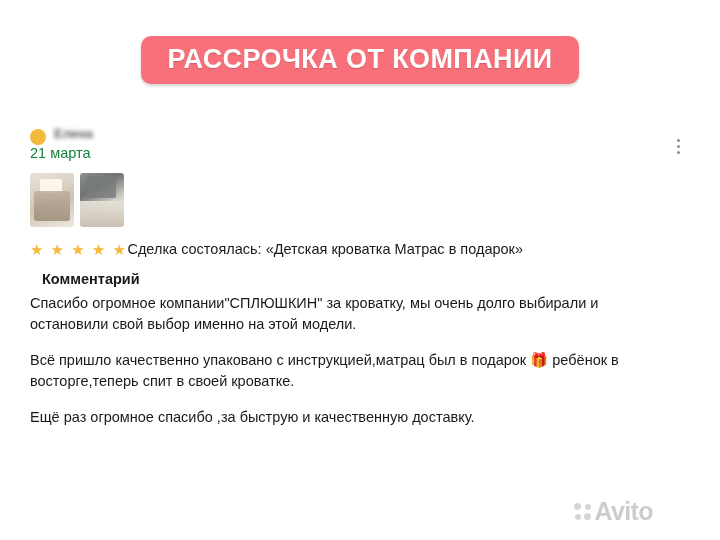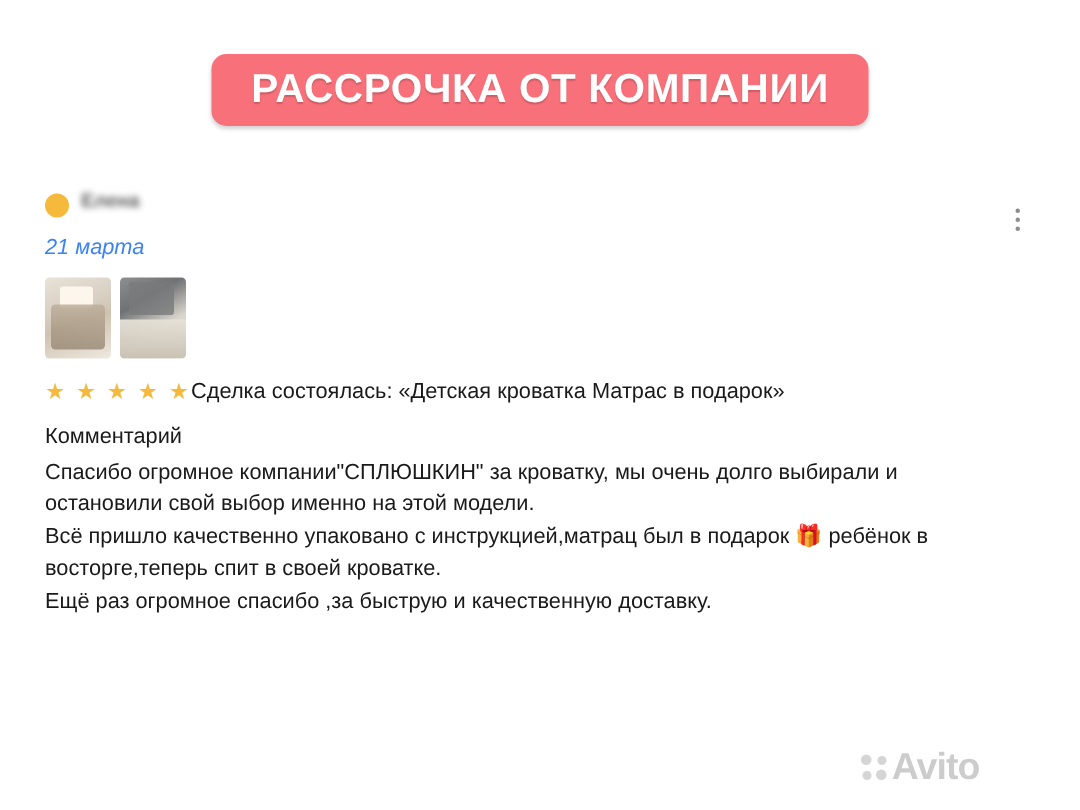--- a/index.html
+++ b/index.html
@@ -90,24 +90,23 @@
   }
   .menu-dots i {
     display: block;
     width: 3px;
     height: 3px;
     border-radius: 50%;
     background: #8d8d8d;
   }
 
   .date {
-    margin-top: 12px;
-    font-size: 14.5px;
-    color: #3b82f6;
-    font-style: italic;
+    margin-top: 0;
+    font-size: 14.5px;
+    color: #15803d;
   }
 
   
   .thumbs {
     margin-top: 12px;
     display: flex;
     gap: 6px;
   }
   .thumb {
     width: 44px;
@@ -171,35 +170,36 @@
   }
   .deal-text {
     font-size: 14.5px;
     color: #1a1a1a;
   }
 
   
   .comment-title {
     margin-top: 14px;
     font-size: 14.5px;
-    font-weight: normal;
+    font-weight: bold;
     color: #1a1a1a;
+    margin-left: 12px;
   }
   .comment-body {
     margin-top: 6px;
     font-size: 14.5px;
     color: #1a1a1a;
     line-height: 1.42;
     max-width: 648px;
   }
   .comment-body p {
     margin: 0 0 0 0;
   }
   .comment-body p + p {
-    margin-top: 2px;
+    margin-top: 16px;
   }
 
   
   .watermark {
     position: absolute;
     right: 18px;
     bottom: 14px;
     display: flex;
     align-items: center;
     gap: 3px;

